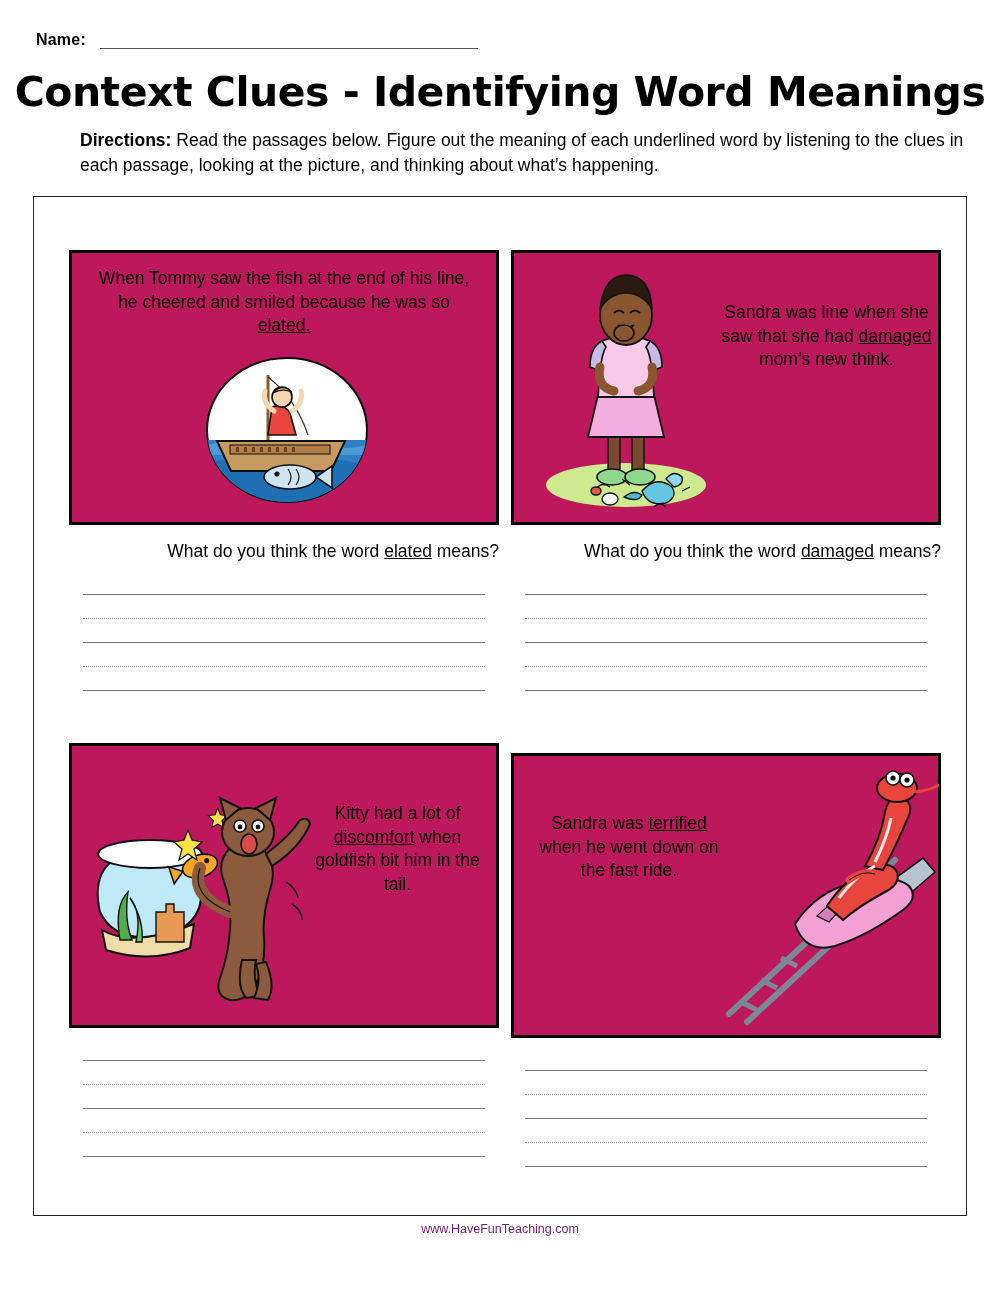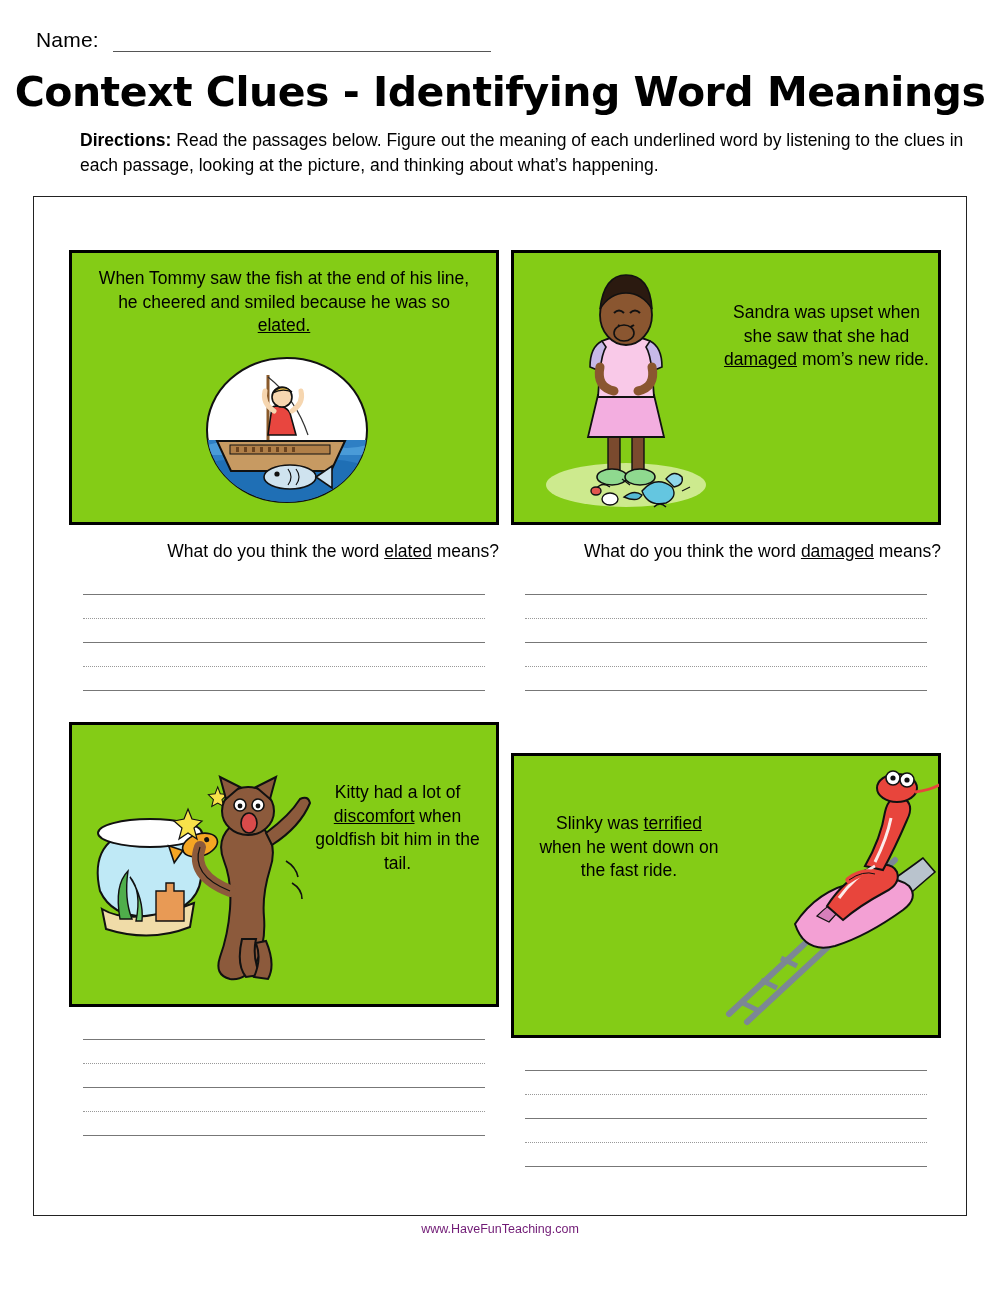--- a/index.html
+++ b/index.html
@@ -19,22 +19,23 @@
   
   .name-row {
     position: absolute;
     left: 36px;
     top: 28px;
     display: flex;
     align-items: flex-end;
     gap: 14px;
   }
   .name-label {
-    font-size: 21px;
+    font-size: 16px;
     letter-spacing: 0.2px;
+    font-weight: bold;
   }
   .name-line {
     width: 378px;
     border-bottom: 1.5px solid #555;
     height: 20px;
   }
 
   .title {
     position: absolute;
     left: 0;
@@ -86,30 +87,30 @@
     top: 196px;
     width: 934px;
     height: 1020px;
   }
   .item {
     position: absolute;
     width: 430px;
   }
   .item-1 { left: 36px;  top: 54px; }
   .item-2 { left: 478px; top: 54px; }
-  .item-3 { left: 36px;  top: 526px; }
+  .item-3 { left: 36px;  top: 547px; }
   .item-4 { left: 478px; top: 557px; }
 
   .panel {
     position: relative;
     border: 3.5px solid #000;
     box-sizing: border-box;
     width: 430px;
     height: 275px;
-    background: #84cc16;
+    background: #be185d;
   }
   .panel.tall { height: 285px; }
 
   .passage {
     position: absolute;
     font-size: 17.5px;
     line-height: 1.35;
     text-align: center;
   }
   .passage u { text-decoration: underline; }
@@ -239,21 +240,21 @@
       <div class="dotted"></div>
       <div class="solid"></div>
       <div class="dotted"></div>
       <div class="solid"></div>
     </div>
   </div>
 
   <div class="item item-2">
     <div class="panel">
       <div class="passage p2-text">
-        <span>Sandra was upset when she saw that she had </span><u>damaged</u><span> mom’s new ride.</span>
+        <span>Sandra was line when she saw that she had </span><u>damaged</u><span> mom’s new think.</span>
       </div>
 
       <div class="art art2">
         <svg viewBox="0 0 200 255" width="200" height="255">
           <ellipse cx="100" cy="222" rx="80" ry="22" fill="#cdea8e"></ellipse>
 
           <rect x="82" y="172" width="12" height="40" fill="#7a4a2e" stroke="#111" stroke-width="1.4"></rect>
           <rect x="106" y="172" width="12" height="40" fill="#7a4a2e" stroke="#111" stroke-width="1.4"></rect>
 
           <ellipse cx="86" cy="214" rx="15" ry="8" fill="#8fd98f" stroke="#111" stroke-width="1.6"></ellipse>
@@ -372,21 +373,21 @@
       <div class="dotted"></div>
       <div class="solid"></div>
       <div class="dotted"></div>
       <div class="solid"></div>
     </div>
   </div>
 
   <div class="item item-4">
     <div class="panel tall">
       <div class="passage p4-text">
-        <span>Slinky was </span><u>terrified</u><span> when he went down on the fast ride.</span>
+        <span>Sandra was </span><u>terrified</u><span> when he went down on the fast ride.</span>
       </div>
 
       <div class="art art4">
         <svg viewBox="0 0 240 270" width="240" height="270">
 
           <g stroke="#7c8795" stroke-width="6" fill="none" stroke-linecap="round">
             <path d="M30 250 L196 96"></path>
             <path d="M48 258 L214 104"></path>
           </g>
           <g stroke="#7c8795" stroke-width="5">

